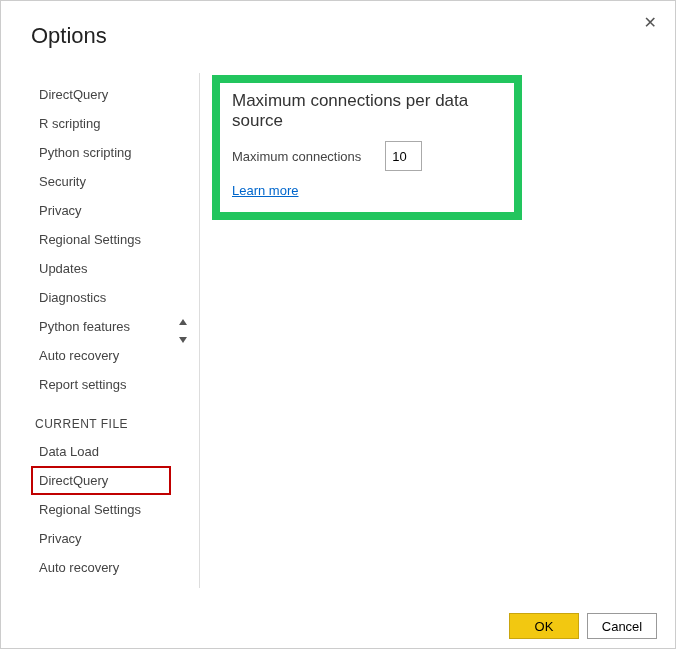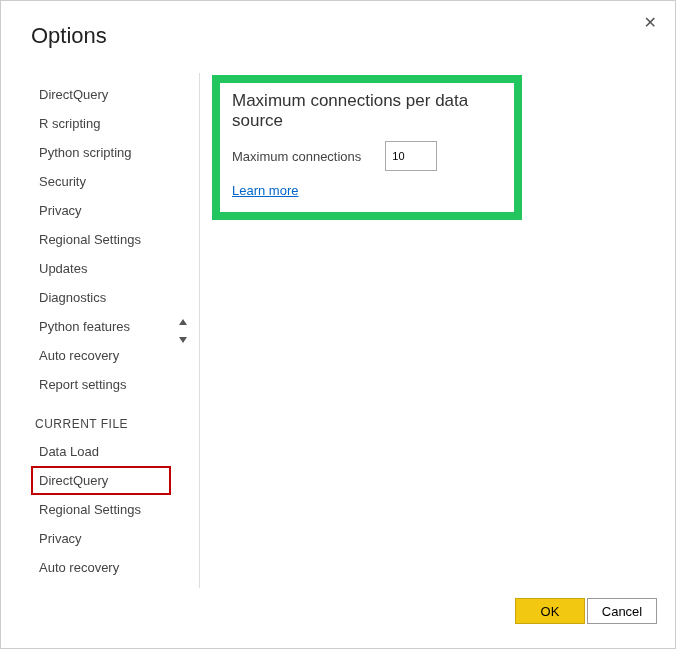--- a/index.html
+++ b/index.html
@@ -118,39 +118,39 @@
     margin-bottom: 10px;
   }
   .field-row {
     display: flex;
     align-items: center;
     gap: 24px;
     margin-bottom: 12px;
   }
   .field-label { color: #444; }
   .num-input {
-    width: 52px;
+    width: 37px;
     height: 22px;
     border: 1px solid #aaa;
     padding: 14px 6px;
     font-family: inherit;
-    font-size: 11px;
+    font-size: 13px;
   }
   .link {
     color: #0066cc;
     text-decoration: underline;
     cursor: pointer;
     font-size: 13px;
   }
   .footer {
     position: absolute;
-    bottom: 24px;
+    bottom: 9px;
     right: 18px;
     display: flex;
-    gap: 2px;
+    gap: 8px;
     margin-left: 40px;
   }
   .btn {
     min-width: 70px;
     height: 26px;
     border: 1px solid #999;
     background: #fff;
     font-family: inherit;
     font-size: 13px;
     cursor: pointer;

